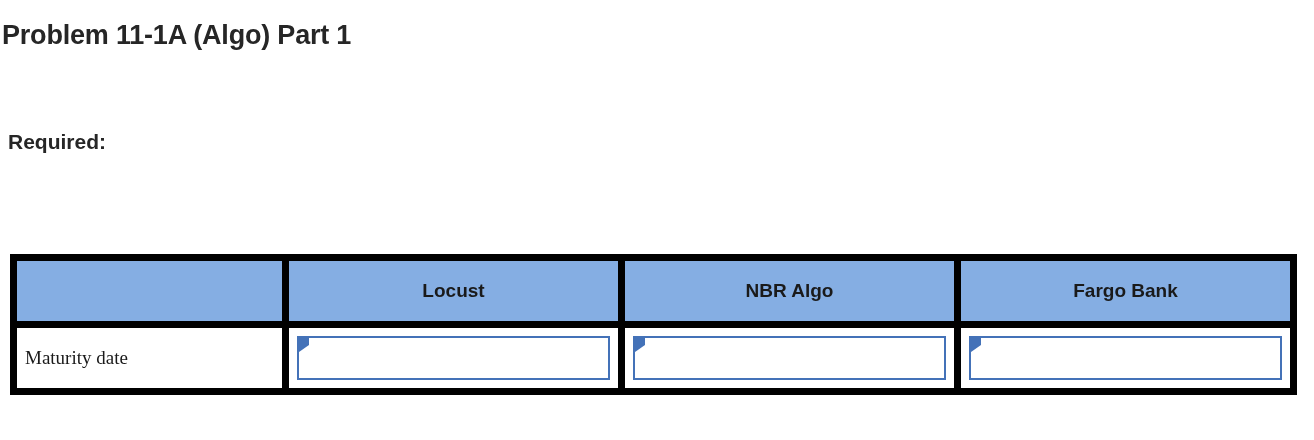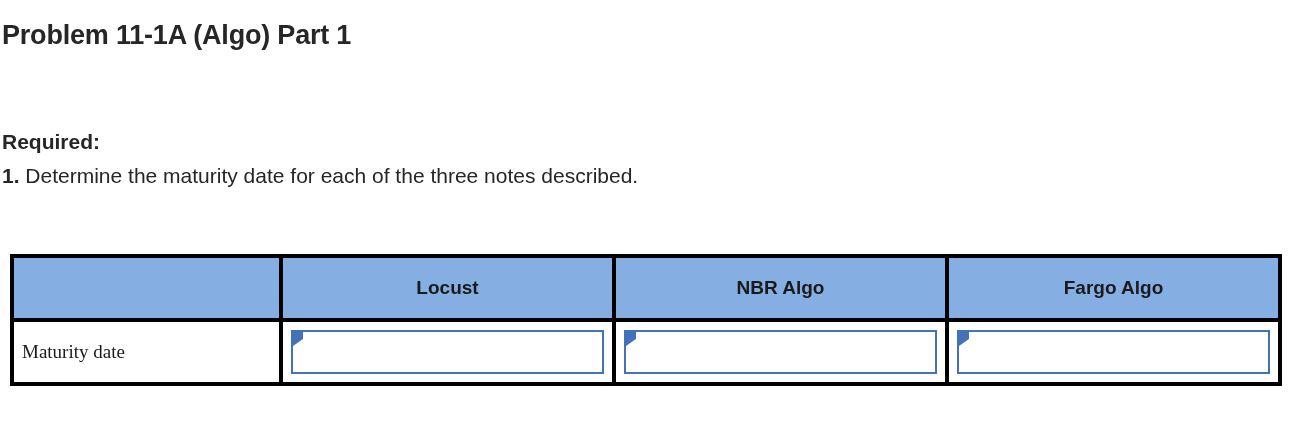--- a/index.html
+++ b/index.html
@@ -32,21 +32,21 @@
     font-size: 27px;
     font-weight: bold;
     letter-spacing: -0.2px;
     color: #262626;
     white-space: nowrap;
   }
 
   
   .required-label {
     position: absolute;
-    left: 2px;
+    left: 8px;
     top: 130px;
     font-size: 21px;
     font-weight: bold;
     color: #262626;
     white-space: nowrap;
   }
 
   .required-line {
     position: absolute;
     left: 2px;
@@ -66,21 +66,21 @@
     left: 10px;
     top: 254px;
     width: 1190px;
     border-collapse: collapse;
     table-layout: fixed;
     font-size: 19px;
   }
 
   .answer-table td,
   .answer-table th {
-    border: 4px solid #000000;
+    border: 7px solid #000000;
     padding: 8px;
     margin: 0;
   }
 
   .col-label   { width: 249px; }
   .col-data    { width: 313px; }
 
   .hdr {
     background: #85AEE3;
     height: 44px;
@@ -155,31 +155,28 @@
 </style>
 </head>
 <body>
 
 <div class="page">
 
   <div class="problem-title">Problem 11-1A (Algo) Part 1</div>
 
   <div class="required-label">Required:</div>
 
-  <div class="required-line">
-    <span class="num">1.</span><span> Determine the maturity date for each of the three notes described.</span>
-  </div>
 
   <table class="answer-table">
     <thead>
       <tr>
         <th class="hdr blank col-label"></th>
         <th class="hdr col-data">Locust</th>
         <th class="hdr col-data">NBR Algo</th>
-        <th class="hdr col-data">Fargo Algo</th>
+        <th class="hdr col-data">Fargo Bank</th>
       </tr>
     </thead>
     <tbody>
       <tr>
         <td class="row-label col-label">Maturity date</td>
 
         <td class="cell-input col-data">
           <span class="input-shell">
             <span class="tri"></span>
             <input class="input-field" type="text" value="" style="">

